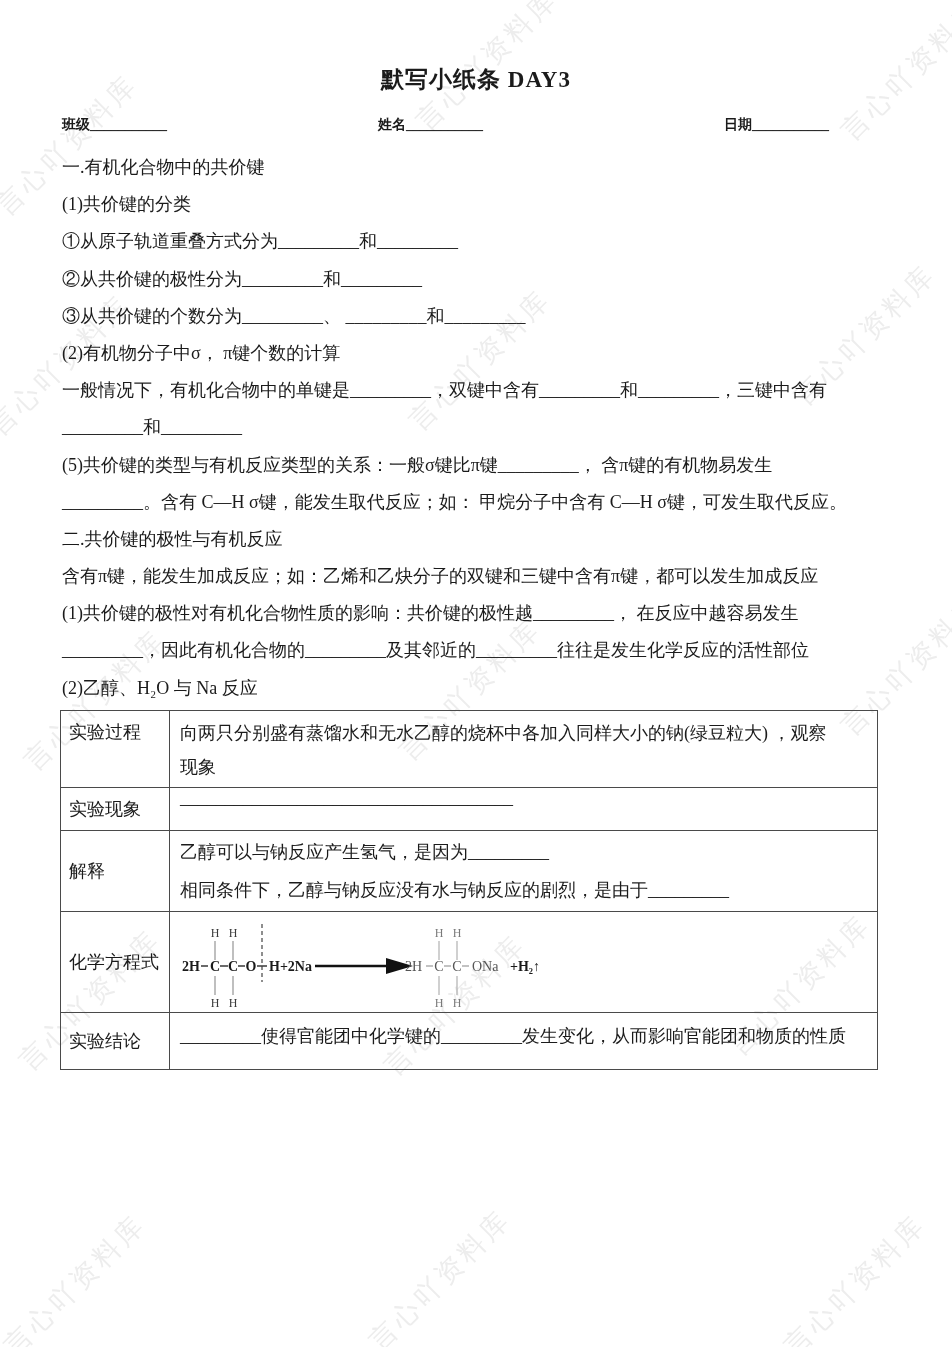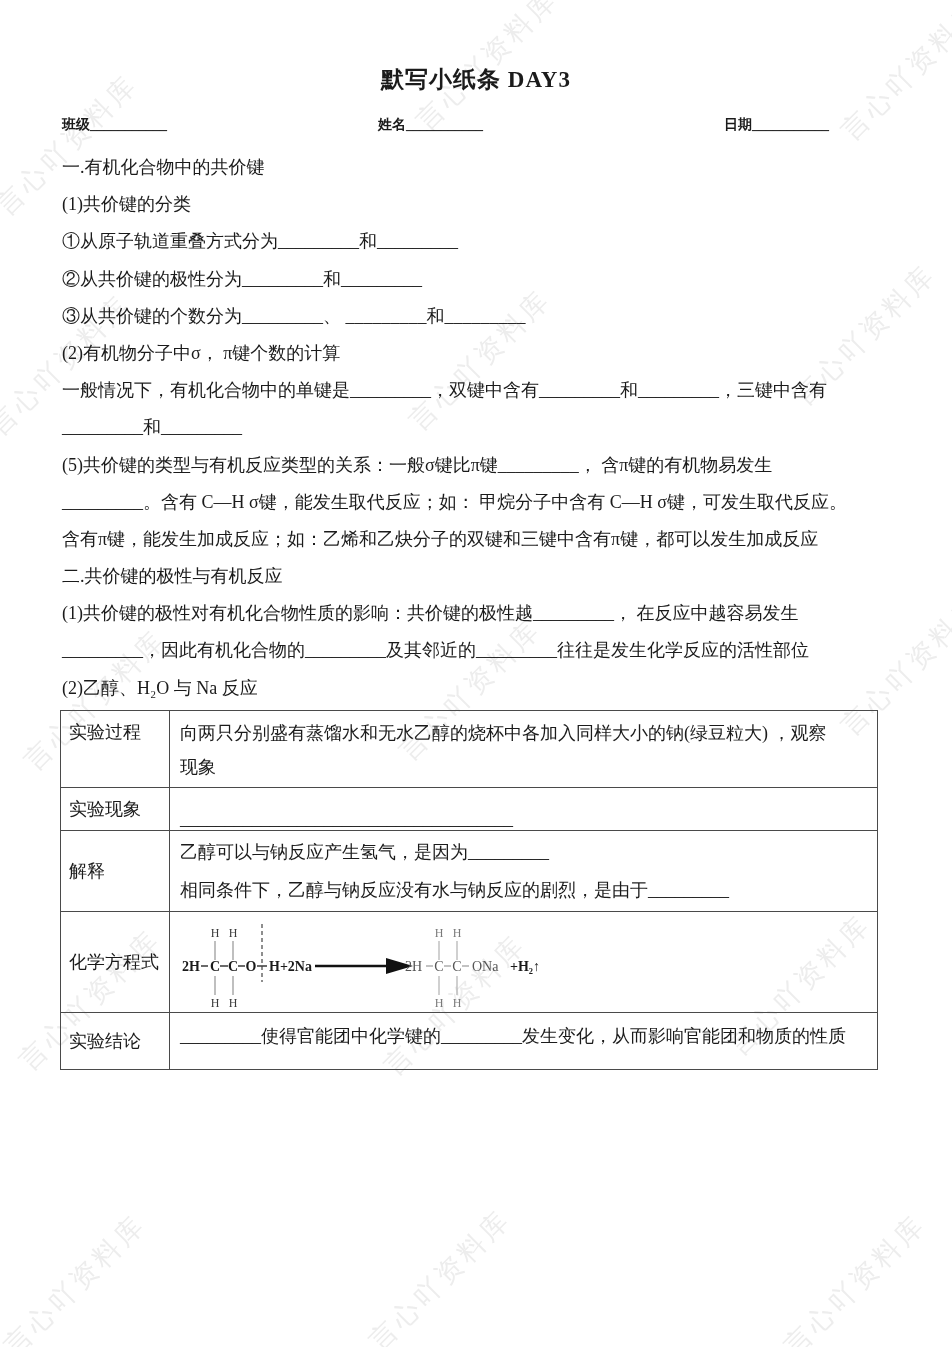--- a/index.html
+++ b/index.html
@@ -40,21 +40,21 @@
   .trow { display:flex; }
   .trow + .trow { border-top:1.5px solid #4a4a4a; }
   .tlabel {
     flex:none; width:100px; border-right:1.5px solid #4a4a4a;
     padding-left:8px; display:flex; align-items:center; white-space:nowrap;
   }
   .tcontent { flex:1; padding:0 10px; overflow:hidden; }
   .r0 { height:76px; }  .r0 .tlabel { align-items:flex-start; padding-top:9px; }
   .r0 .tcontent { padding-top:5px; }
   .r0 .cl { line-height:34px; white-space:nowrap; }
-  .r1 { height:42px; }  .r1 .tcontent { display:flex; align-items:flex-end; white-space:nowrap; }
+  .r1 { height:42px; }  .r1 .tcontent { display:flex; align-items:flex-start; white-space:nowrap; }
   .r2 { height:80px; }  .r2 .tcontent { padding-top:2px; }
   .r2 .cl { line-height:38px; white-space:nowrap; }
   .r3 { height:100px; } .r3 .tcontent { display:flex; align-items:center; }
   .r4 { height:56px; }  .r4 .tcontent { padding-top:9px; line-height:28px; white-space:nowrap; }
   
   .eq-main  { font-size:14px; font-weight:600; fill:#1a1a1a;
               font-family:"Liberation Serif","DejaVu Serif",serif; }
   .eq-h     { font-size:12px; fill:#3a3a3a; font-family:"Liberation Serif","DejaVu Serif",serif; }
   .eq-mainR { font-size:14px; fill:#555555; font-family:"Liberation Serif","DejaVu Serif",serif; }
   .eq-hR    { font-size:12px; fill:#7a7a7a; font-family:"Liberation Serif","DejaVu Serif",serif; }
@@ -94,22 +94,22 @@
     <div class="ln">一.有机化合物中的共价键</div>
     <div class="ln">(1)共价键的分类</div>
     <div class="ln">①从原子轨道重叠方式分为_________和_________</div>
     <div class="ln">②从共价键的极性分为_________和_________</div>
     <div class="ln">③从共价键的个数分为_________、&nbsp;_________和_________</div>
     <div class="ln">(2)有机物分子中σ，&nbsp;π键个数的计算</div>
     <div class="ln">一般情况下，有机化合物中的单键是_________，双键中含有_________和_________，三键中含有</div>
     <div class="ln">_________和_________</div>
     <div class="ln">(5)共价键的类型与有机反应类型的关系：一般σ键比π键_________，&nbsp;含π键的有机物易发生</div>
     <div class="ln">_________。含有 C—H σ键，能发生取代反应；如：&nbsp;甲烷分子中含有 C—H σ键，可发生取代反应。</div>
+    <div class="ln">二.共价键的极性与有机反应</div>
     <div class="ln">含有π键，能发生加成反应；如：乙烯和乙炔分子的双键和三键中含有π键，都可以发生加成反应</div>
-    <div class="ln">二.共价键的极性与有机反应</div>
     <div class="ln">(1)共价键的极性对有机化合物性质的影响：共价键的极性越_________，&nbsp;在反应中越容易发生</div>
     <div class="ln">_________，因此有机化合物的_________及其邻近的_________往往是发生化学反应的活性部位</div>
     <div class="ln">(2)乙醇、H₂O 与 Na 反应</div>
   </div>
 
   <div class="tbl">
 
     <div class="trow r0">
       <div class="tlabel">实验过程</div>
       <div class="tcontent">

